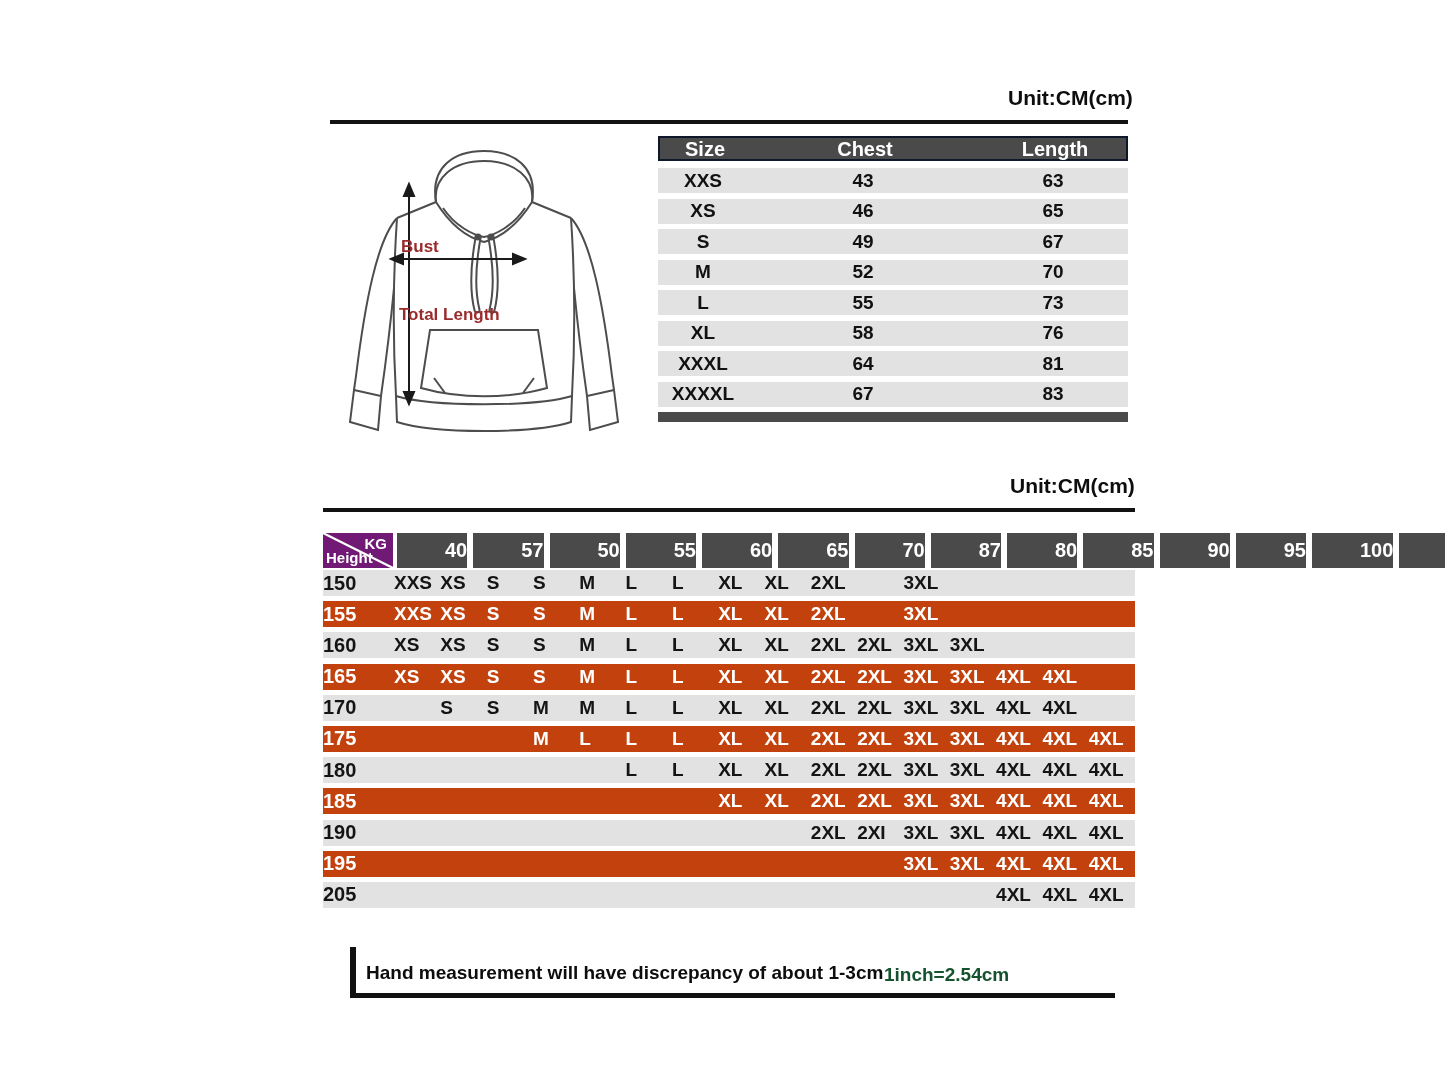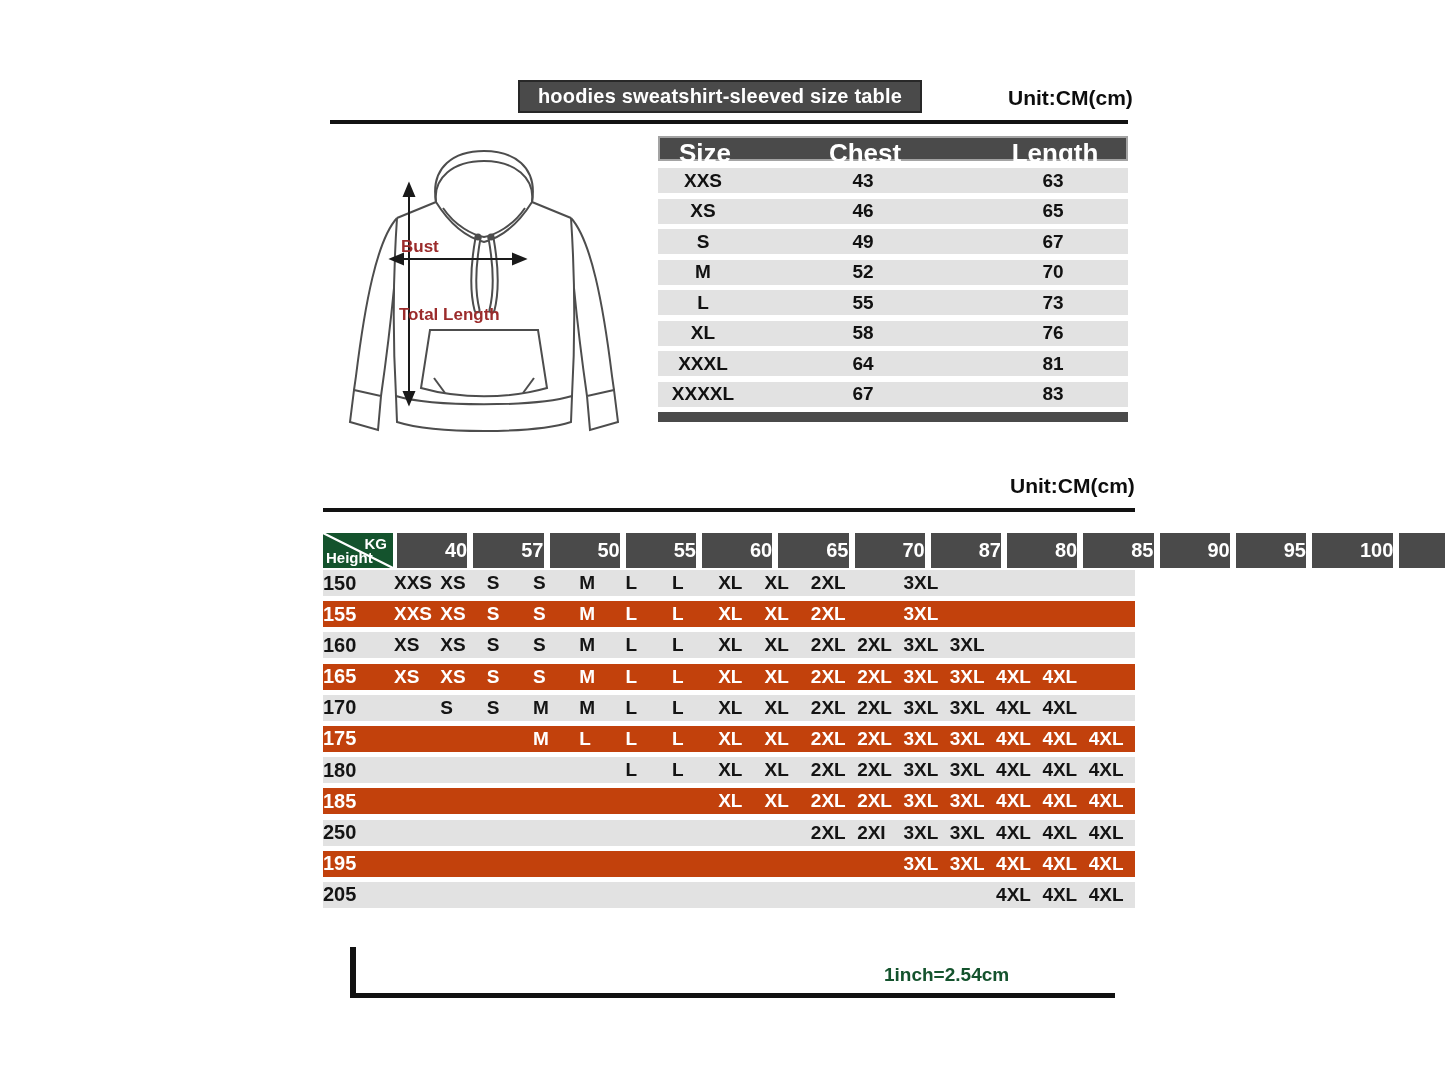--- a/index.html
+++ b/index.html
@@ -17,30 +17,30 @@
   .rule{position:absolute;background:#121212;}
   .rule1{left:330px;top:120px;width:798px;height:4px;}
   .rule2{left:323px;top:508px;width:812px;height:4px;}
 
   
   .hoodie{position:absolute;left:333px;top:138px;width:302px;height:318px;}
 
   
   .sizetable{position:absolute;left:658px;top:136px;width:470px;}
   .st-header{display:grid;grid-template-columns:90px 230px 150px;height:25px;background:#4a4a4a;
-             border:2px solid #a3a3a3;box-sizing:border-box;color:#fff;font-size:26px;
+             border:2px solid #0f172a;box-sizing:border-box;color:#fff;font-size:20px;
              align-items:center;text-align:center;margin-bottom:7px;}
   .srow{display:grid;grid-template-columns:90px 230px 150px;height:25px;margin-bottom:5.5px;
         background:#e2e2e2;align-items:center;text-align:center;font-size:19px;color:#111;}
   .st-bottombar{height:10px;background:#4a4a4a;margin-top:1px;}
 
   
   .matrix{position:absolute;left:323px;top:533px;width:812px;}
   .mx-header{display:grid;grid-template-columns:71px repeat(16,1fr);height:35px;margin-bottom:2px;}
-  .mx-corner{position:relative;background:#14532d;margin-right:1px;}
+  .mx-corner{position:relative;background:#701a75;margin-right:1px;}
   .mx-corner .kg{position:absolute;top:2px;right:6px;color:#fff;font-size:15px;}
   .mx-corner .hgt{position:absolute;bottom:2px;left:3px;color:#fff;font-size:15px;}
   .mx-corner svg{position:absolute;left:0;top:0;width:100%;height:100%;}
   .mx-box{background:#4a4a4a;margin:0 3px;color:#fff;font-size:20px;
           display:flex;align-items:center;justify-content:center;padding-left:48px;}
   .mrow{display:grid;grid-template-columns:71px repeat(16,1fr);height:26px;margin-bottom:5.2px;
         align-items:center;font-size:19px;}
   .mrow.light{background:#e2e2e2;color:#141414;}
   .mrow.dark{background:#c2410c;color:#ffffff;}
   .mx-hcell{font-size:20px;}
@@ -51,23 +51,20 @@
   .conv{position:absolute;left:884px;top:964px;font-size:19px;color:#14532d;}
   .hline{position:absolute;left:350px;top:993px;width:765px;height:5px;background:#111;}
 
   .redlbl{fill:#9b2b2b;font-family:"Liberation Sans","DejaVu Sans",sans-serif;font-weight:bold;font-size:17px;}
 </style>
 </head>
 <body>
 
 <div class="page">
 
-  <div class="banner banner1">
-    <span>hoodies sweatshirt-sleeved size  table</span>
-  </div>
   <div class="unit unit1">Unit:CM(cm)</div>
   <div class="rule rule1"></div>
 
   <svg class="hoodie" viewBox="0 0 302 318" xmlns="http://www.w3.org/2000/svg">
     <g stroke="#4d4d4d" stroke-width="2" fill="none">
 
       <path d="M103,64 C97,28 122,13 151,13 C180,13 205,28 199,64"></path>
       <path d="M103,64 C100,40 120,23 151,23 C182,23 202,40 199,64"></path>
       <path d="M103,64 C118,88 136,100 151,104 C166,100 184,88 199,64"></path>
       <path d="M110,70 C122,88 140,97 151,99 C162,97 180,88 192,70"></path>
@@ -339,21 +336,21 @@
           <div class="mx-cell">XL</div>
           <div class="mx-cell">2XL</div>
           <div class="mx-cell">2XL</div>
           <div class="mx-cell">3XL</div>
           <div class="mx-cell">3XL</div>
           <div class="mx-cell">4XL</div>
           <div class="mx-cell">4XL</div>
           <div class="mx-cell">4XL</div>
         </div>
         <div class="mrow light">
-          <div class="mx-hcell">250</div>
+          <div class="mx-hcell">190</div>
           <div class="mx-cell"></div>
           <div class="mx-cell"></div>
           <div class="mx-cell"></div>
           <div class="mx-cell"></div>
           <div class="mx-cell"></div>
           <div class="mx-cell"></div>
           <div class="mx-cell"></div>
           <div class="mx-cell"></div>
           <div class="mx-cell"></div>
           <div class="mx-cell">2XL</div>
@@ -399,16 +396,17 @@
           <div class="mx-cell"></div>
           <div class="mx-cell"></div>
           <div class="mx-cell">4XL</div>
           <div class="mx-cell">4XL</div>
           <div class="mx-cell">4XL</div>
         </div>
       </div>
   </div>
 
   <div class="vbar"></div>
+  <span class="note">Hand measurement will have discrepancy of about  1-3cm</span>
   <span class="conv">1inch=2.54cm</span>
   <div class="hline"></div>
 
 </div>
 
 </body></html>

